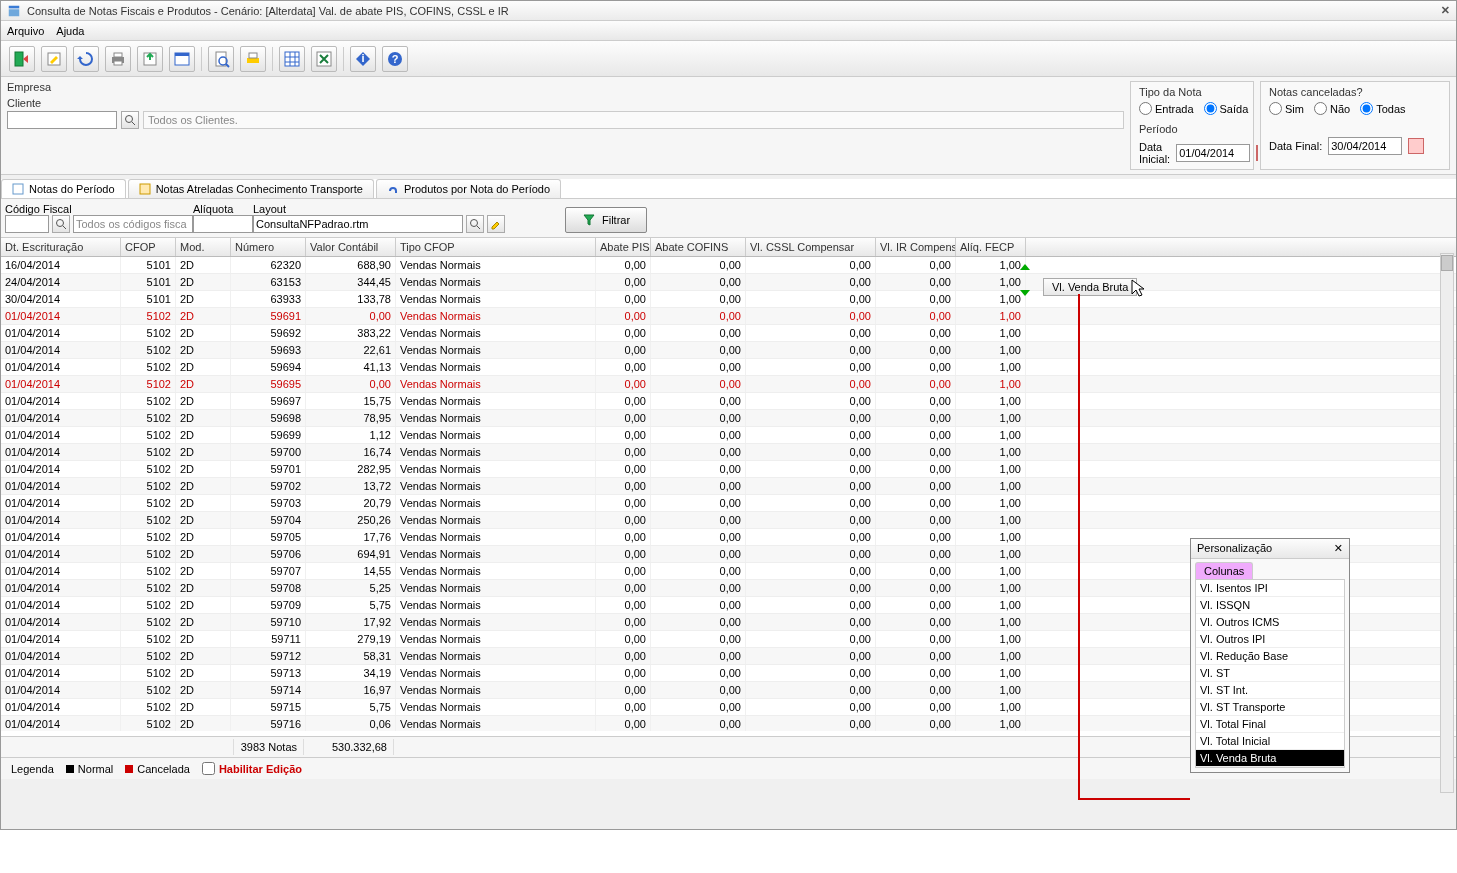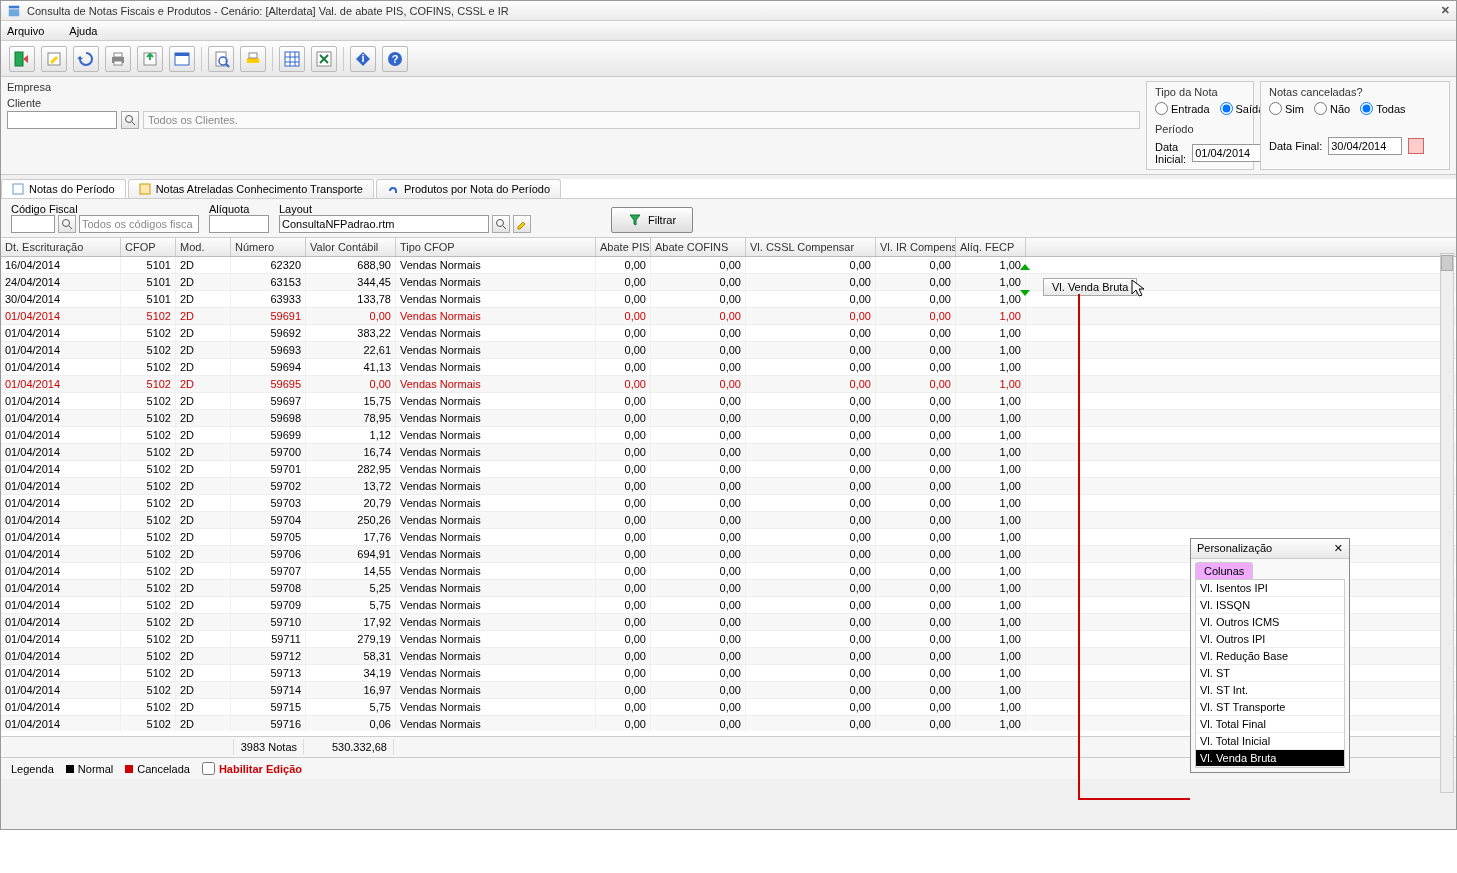--- a/index.html
+++ b/index.html
@@ -2,21 +2,21 @@
 <html><head>
 <meta charset="utf-8">
 <style>
 * { box-sizing: border-box; margin: 0; padding: 0; font-family: Tahoma, Arial, sans-serif; font-size: 11px; }
 body { background: #fff; width: 1457px; height: 873px; overflow: hidden; position: relative; }
 .window { border: 1px solid #999; width: 1457px; height: 830px; background: #f0f0f0; position: relative; }
 .titlebar { height: 20px; background: linear-gradient(#fdfdfd,#ebebeb); border-bottom: 1px solid #ccc; display: flex; align-items: center; padding: 0 6px; }
 .titlebar .app-icon { width: 14px; height: 14px; margin-right: 6px; }
 .titlebar .title { flex: 1; color: #333; }
 .titlebar .close-icon { cursor: pointer; font-weight: bold; color: #555; }
-.menubar { height: 20px; background: linear-gradient(#fdfdfd,#e8e8e8); border-bottom: 1px solid #ccc; display: flex; align-items: center; padding: 0 6px; gap: 25px; }
+.menubar { height: 20px; background: linear-gradient(#fdfdfd,#e8e8e8); border-bottom: 1px solid #ccc; display: flex; align-items: center; padding: 0 6px; gap: 12px; }
 .menubar span { cursor: pointer; }
 .toolbar { height: 36px; background: linear-gradient(#fdfdfd,#e8e8e8); border-bottom: 1px solid #ccc; display: flex; align-items: center; padding: 0 8px; gap: 6px; }
 .tbtn { width: 26px; height: 26px; border: 1px solid #bbb; background: linear-gradient(#fff,#e4e4e4); display: flex; align-items: center; justify-content: center; cursor: pointer; border-radius: 2px; }
 .tbtn svg { width: 18px; height: 18px; }
 .filter-area { padding: 4px 6px; background: #f6f6f6; border-bottom: 1px solid #ccc; position: relative; }
 .filter-top { display: flex; gap: 6px; }
 .empresa-block { flex: 1; }
 .label-row { font-size: 11px; color: #333; margin-bottom: 2px; }
 .codigo-row { display: flex; align-items: center; gap: 4px; }
 .codigo-row input.short { width: 46px; height: 18px; border: 1px solid #7a9; padding: 0 2px; }
@@ -27,21 +27,21 @@
 .panel .ptitle { color: #333; margin-bottom: 4px; }
 .radios { display: flex; gap: 10px; align-items: center; }
 .radios label { display: flex; align-items: center; gap: 3px; cursor: pointer; }
 .periodo-row { display: flex; align-items: center; gap: 6px; margin-top: 6px; }
 .date-input { width: 74px; height: 18px; border: 1px solid #999; padding: 0 2px; }
 .cal-ico { width: 16px; height: 16px; border: 1px solid #c66; background: #fcc; display: inline-block; cursor: pointer; }
 .cliente-row { margin-top: 4px; }
 .tabs-row { display: flex; margin-top: 4px; border-bottom: 1px solid #ccc; background: #fff; }
 .tab { border: 1px solid #ccc; border-bottom: none; background: linear-gradient(#fff,#eee); padding: 3px 10px; margin-right: 2px; display: flex; align-items: center; gap: 5px; cursor: pointer; border-radius: 3px 3px 0 0; }
 .tab.active { background: #fff; font-weight: normal; }
-.subfilter { display: flex; gap: 10px; padding: 4px 10px; background: #f6f6f6; border-bottom: 1px solid #ccc; align-items: flex-end; }
+.subfilter { display: flex; padding: 4px 4px; background: #f6f6f6; border-bottom: 1px solid #ccc; align-items: flex-end; }
 .subfilter .col { display: flex; flex-direction: column; }
 .subfilter input { height: 18px; border: 1px solid #999; padding: 0 2px; }
 .subfilter .inline { display: flex; gap: 3px; align-items: flex-start; }
 .filtrar-btn { height: 26px; border: 1px solid #888; background: linear-gradient(#fff,#ddd); padding: 0 16px; display: flex; align-items: center; gap: 6px; cursor: pointer; border-radius: 2px; }
 .group-hint { padding: 6px 8px; color: #333; background: #fff; border-bottom: 1px solid #ddd; position: relative; }
 .grid-outer { overflow: hidden; height: 498px; position: relative; background: #fff; }
 .grid-header { display: flex; background: linear-gradient(#fdfdfd,#e8e8e8); border-bottom: 1px solid #bbb; }
 .gh { border-right: 1px solid #ccc; padding: 3px 4px; color: #333; white-space: nowrap; overflow: hidden; }
 .grid-body { overflow-y: auto; height: 474px; }
 .grow { display: flex; border-bottom: 1px solid #eee; }
@@ -176,21 +176,21 @@
                 <svg width="12" height="12" viewBox="0 0 12 12">
                   <circle cx="5" cy="5" r="3.5" fill="none" stroke="#555"></circle>
                   <path d="M8 8l3 3" stroke="#555"></path>
                 </svg>
               </div>
             <div class="readonly-field">Todos os Clientes.</div>
           </div>
         </div>
       </div>
       <div class="right-panels">
-        <div class="panel" style="width:108px">
+        <div class="panel" style="width:124px">
           <div class="ptitle">Tipo da Nota</div>
           <div class="radios">
             <label>
                 <input type="radio" name="tn" style=""> 
                 <span>Entrada</span>
               </label>
             <label>
                 <input type="radio" name="tn" checked="" style=""> 
                 <span>Saída</span>
               </label>

